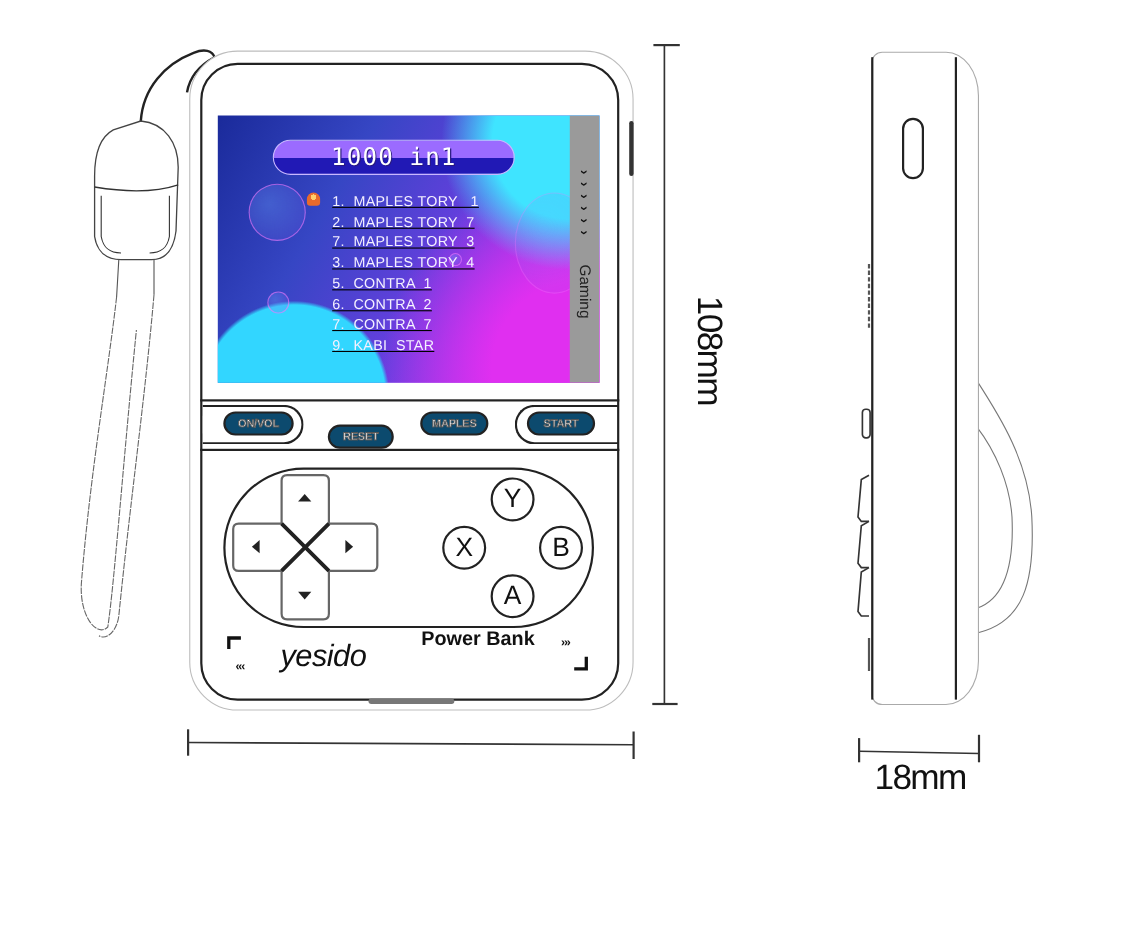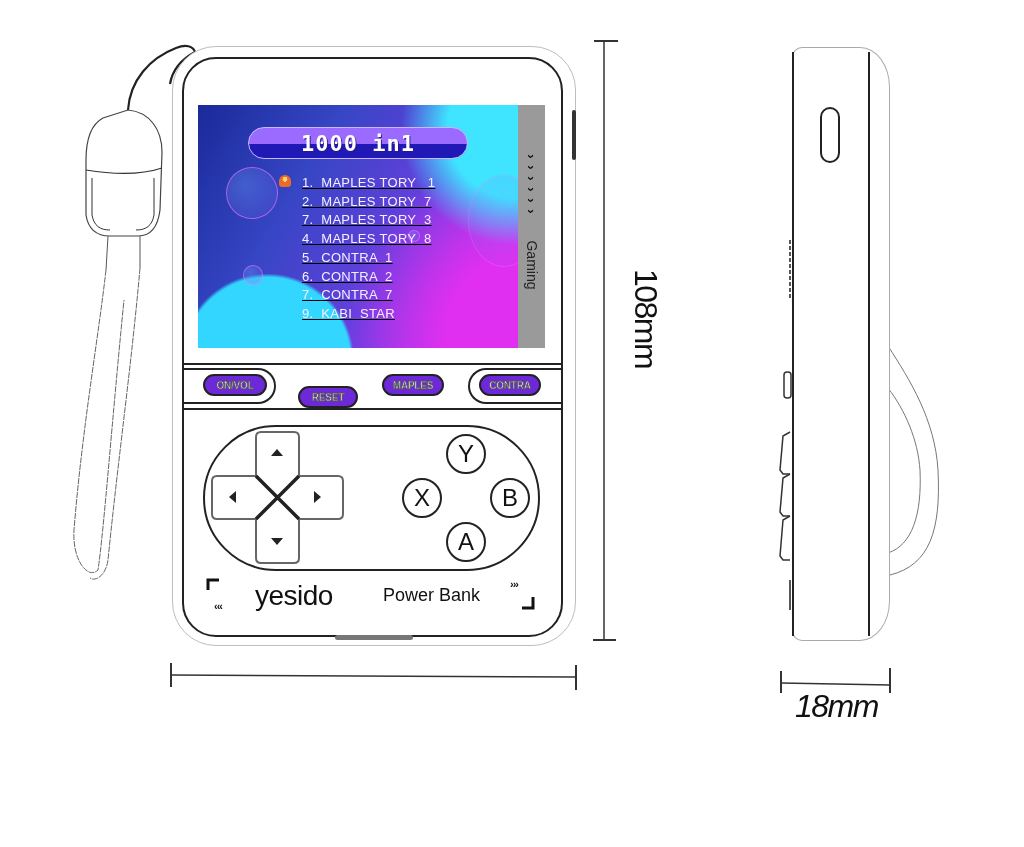--- a/index.html
+++ b/index.html
@@ -14,35 +14,35 @@
       radial-gradient(circle at 20% 105%, #32d6ff 0 22%, transparent 23%),
       radial-gradient(circle at 92% 10%, #3fe4ff 0 18%, transparent 30%),
       radial-gradient(circle at 95% 95%, #e02ff0 0 20%, transparent 45%),
       linear-gradient(120deg,#1a2a9a 0%,#3646c4 30%,#6a3ee0 60%,#a138e8 85%,#d22ef0 100%);}
   .bubble{border-radius:50%;border:1px solid rgba(255,120,255,.55);background:radial-gradient(circle at 35% 35%,rgba(110,160,255,.35),rgba(120,60,220,.15));}
   .side-strip{right:0;top:0;width:27px;height:243px;background:#9a9a9a;}
   .chev{position:absolute;left:0;width:27px;text-align:center;color:#111;font-size:13px;font-weight:bold;line-height:11px;transform:rotate(90deg);}
   .gaming{position:absolute;left:-22px;top:152px;width:72px;text-align:center;transform:rotate(90deg);font-size:14px;color:#222;}
   .banner{left:50px;top:22px;width:218px;height:30px;border:1.5px solid #c9b8ff;border-radius:16px;overflow:hidden;
      background:linear-gradient(#9b6bff 0 52%,#2119b5 52% 100%);display:flex;align-items:center;justify-content:center;}
-  .banner span{font-family:"DejaVu Sans Mono",monospace;font-weight:bold;font-size:22px;color:#fff;letter-spacing:1px;text-shadow:1px 1px 0 #2a1a80;}
+  .banner span{font-family:"DejaVu Sans Mono",monospace;font-weight:normal;font-size:22px;color:#fff;letter-spacing:1px;text-shadow:1px 1px 0 #2a1a80;}
   .game-list{left:104px;top:69px;text-decoration:underline;}
   .game-item{color:#f4f0ff;font-size:13px;line-height:18.7px;letter-spacing:.3px;white-space:pre;}
   .cursor{left:81px;top:70px;width:12px;height:12px;border-radius:6px 6px 3px 3px;background:radial-gradient(circle at 50% 35%,#ffcf6b 0 25%,#e86a2c 26% 100%);}
   
   .strip-line{left:182px;height:2px;background:#222;width:381px;}
-  .pill{height:22px;border:2px solid #222;border-radius:12px;box-sizing:border-box;display:flex;align-items:center;justify-content:center;background:#6d28d9;}
+  .pill{height:22px;border:2px solid #222;border-radius:12px;box-sizing:border-box;display:flex;align-items:center;justify-content:center;background:#0c4a6e;}
   .pill span{font-size:10px;color:#fff;-webkit-text-stroke:0.8px #555;font-weight:bold;letter-spacing:-.2px;}
   .pill-wrap{height:36px;border:2px solid #222;border-radius:20px;box-sizing:border-box;}
   
   .pad-oval{left:203px;top:425px;width:337px;height:146px;border:2px solid #222;border-radius:73px;box-sizing:border-box;}
   .face-btn{width:40px;height:40px;border:2px solid #222;border-radius:50%;box-sizing:border-box;display:flex;align-items:center;justify-content:center;font-size:24px;color:#111;background:#fff;}
   
-  .logo{left:255px;top:580px;font-size:28px;color:#111;letter-spacing:-.5px;}
-  .powerbank{left:383px;top:585px;font-size:18px;font-weight:normal;color:#111;}
+  .logo{left:255px;top:580px;font-size:28px;color:#111;letter-spacing:-.5px;font-style:italic;}
+  .powerbank{left:383px;top:570px;font-size:18px;font-weight:bold;color:#111;}
   .arrows{font-size:11px;font-weight:bold;color:#111;letter-spacing:-1px;}
   .port{left:335px;top:635px;width:78px;height:5px;border-radius:3px;background:#777;}
   
   .dim-text{font-size:32px;color:#111;letter-spacing:-1.5px;}
   
   .side-body{left:792px;top:47px;width:98px;height:594px;border:1.5px solid #aaa;border-radius:10px 30px 30px 10px/10px 40px 40px 10px;box-sizing:border-box;background:#fff;}
   .side-front{left:792px;top:52px;width:78px;height:584px;border-left:2px solid #222;border-right:2px solid #222;box-sizing:border-box;}
   .side-switch{left:820px;top:107px;width:20px;height:56px;border:2.5px solid #222;border-radius:10px;box-sizing:border-box;}
 </style>
 </head>
@@ -74,21 +74,21 @@
     <div class="abs banner">
       <span>1000 in1</span>
     </div>
 
     <div class="abs cursor"></div>
 
     <div class="abs game-list">
       <div class="game-item">1.  MAPLES TORY   1</div>
       <div class="game-item">2.  MAPLES TORY  7</div>
       <div class="game-item">7.  MAPLES TORY  3</div>
-      <div class="game-item">4.  MAPLES TORY  8</div>
+      <div class="game-item">3.  MAPLES TORY  4</div>
       <div class="game-item">5.  CONTRA  1</div>
       <div class="game-item">6.  CONTRA  2</div>
       <div class="game-item">7.  CONTRA  7</div>
       <div class="game-item">9.  KABI  STAR</div>
     </div>
 
     <div class="abs side-strip">
       <div class="chev" style="top:46px;">›</div>
       <div class="chev" style="top:57px;">›</div>
       <div class="chev" style="top:68px;">›</div>
@@ -107,21 +107,21 @@
     <span>ON/VOL</span>
   </div>
   <div class="abs pill" style="left:298px;top:374px;width:60px;margin-top:12px;">
     <span>RESET</span>
   </div>
   <div class="abs pill" style="left:382px;top:374px;width:62px;">
     <span>MAPLES</span>
   </div>
   <div class="abs pill-wrap" style="left:468px;top:368px;width:94px;border-right:none;border-radius:20px 0 0 20px;"></div>
   <div class="abs pill" style="left:479px;top:374px;width:62px;">
-    <span>CONTRA</span>
+    <span>START</span>
   </div>
 
   <div class="abs pad-oval"></div>
 
   <svg class="lines" width="600" height="700">
     <path d="M256 437 Q256 432 261 432 L294 432 Q299 432 299 437 L299 476 L338 476 Q343 476 343 481 L343 514 Q343 519 338 519 L299 519 L299 558 Q299 563 294 563 L261 563 Q256 563 256 558 L256 519 L217 519 Q212 519 212 514 L212 481 Q212 476 217 476 L256 476 Z" fill="#fff" stroke="#666" stroke-width="2"></path>
     <path d="M256 476 L299 519 M299 476 L256 519" stroke="#222" stroke-width="3.5"></path>
     <polygon points="277,449 271,456 283,456" fill="#222"></polygon>
     <polygon points="277,545 271,538 283,538" fill="#222"></polygon>
     <polygon points="229,497 236,491 236,503" fill="#222"></polygon>
@@ -155,21 +155,21 @@
     <line x1="171" y1="675" x2="576" y2="677" stroke="#333" stroke-width="1.5"></line>
     <line x1="171" y1="663" x2="171" y2="687" stroke="#333" stroke-width="2"></line>
     <line x1="576" y1="665" x2="576" y2="690" stroke="#333" stroke-width="2"></line>
     <line x1="604" y1="41" x2="604" y2="640" stroke="#333" stroke-width="1.5"></line>
     <line x1="594" y1="41" x2="618" y2="41" stroke="#333" stroke-width="2"></line>
     <line x1="593" y1="640" x2="616" y2="640" stroke="#333" stroke-width="2"></line>
   </svg>
   <div class="abs dim-text" style="left:595px;top:300px;transform:rotate(90deg);transform-origin:center;width:100px;text-align:center;">108mm</div>
 </div>
 
-<div class="abs" style="left:0;top:0;width:1024px;height:847px;pointer-events:none;font-style:italic;">
+<div class="abs" style="left:0;top:0;width:1024px;height:847px;pointer-events:none;">
   <svg class="lines" width="1024" height="847">
     <path d="M888 346 C910 380,935 420,938 470 C941 530,930 565,890 575" fill="none" stroke="#777" stroke-width="1"></path>
     <path d="M888 388 C905 410,918 440,920 470 C922 515,912 545,888 553" fill="none" stroke="#777" stroke-width="1"></path>
   </svg>
   <div class="abs side-body"></div>
   <div class="abs side-front"></div>
   <div class="abs side-switch"></div>
   <svg class="lines" width="1024" height="847">
     <line x1="790" y1="240" x2="790" y2="300" stroke="#555" stroke-width="2" stroke-dasharray="4 2"></line>
     <rect x="784" y="372" width="7" height="26" rx="3" fill="#fff" stroke="#333" stroke-width="1.5"></rect>

